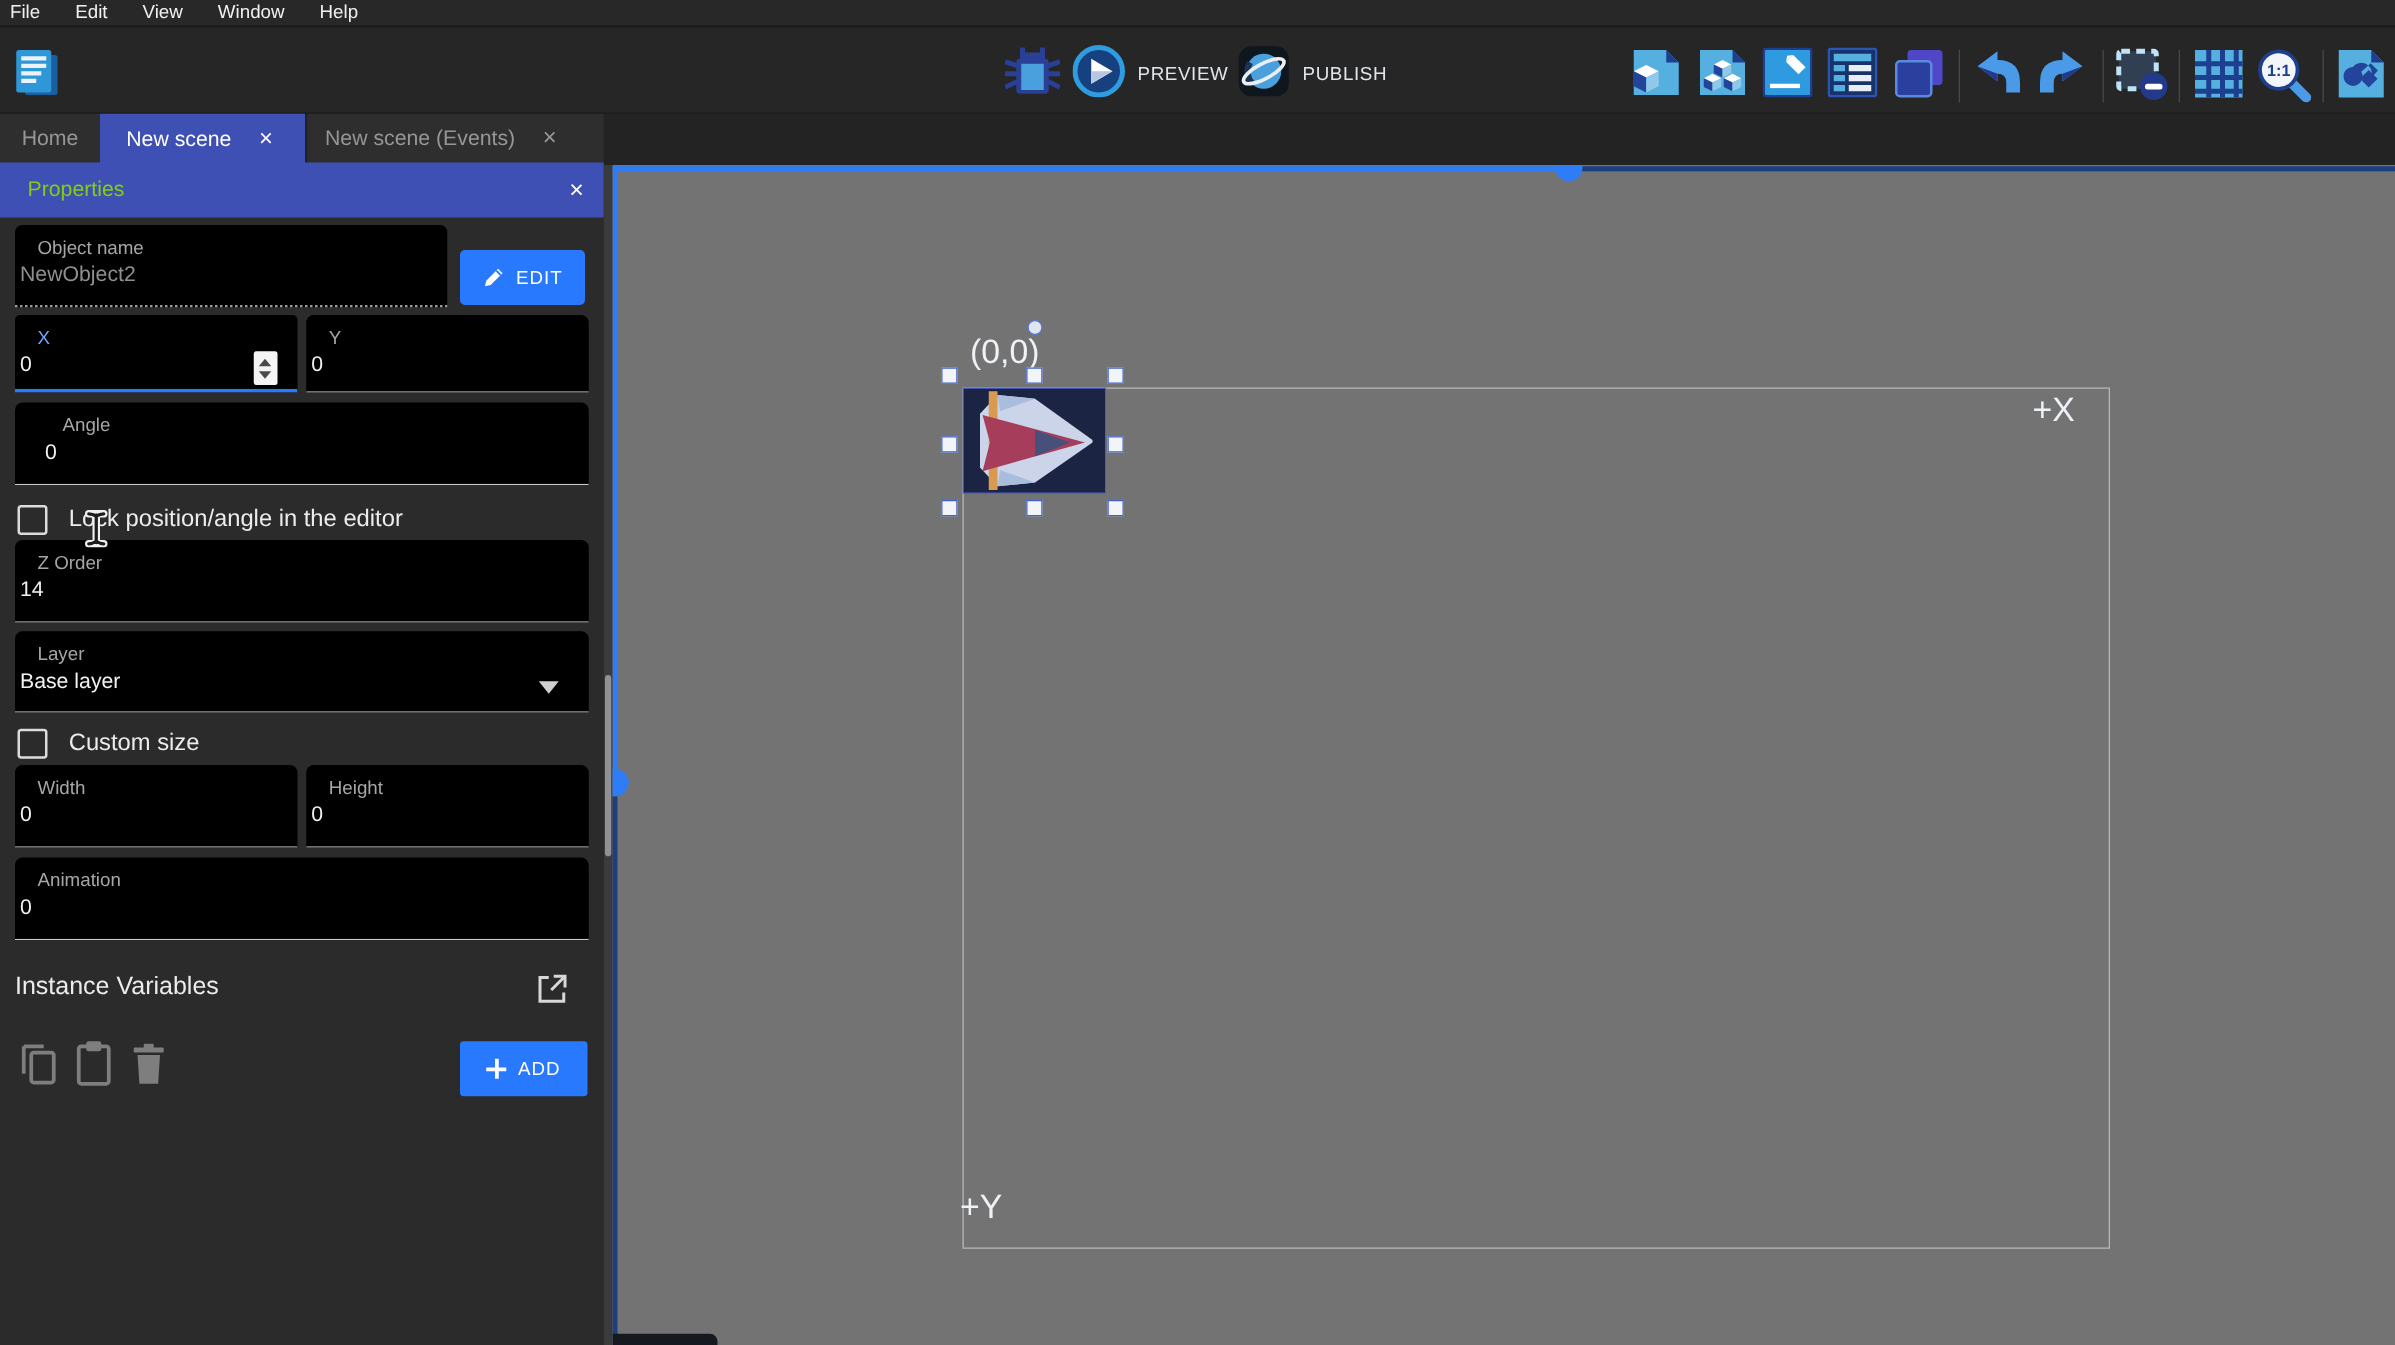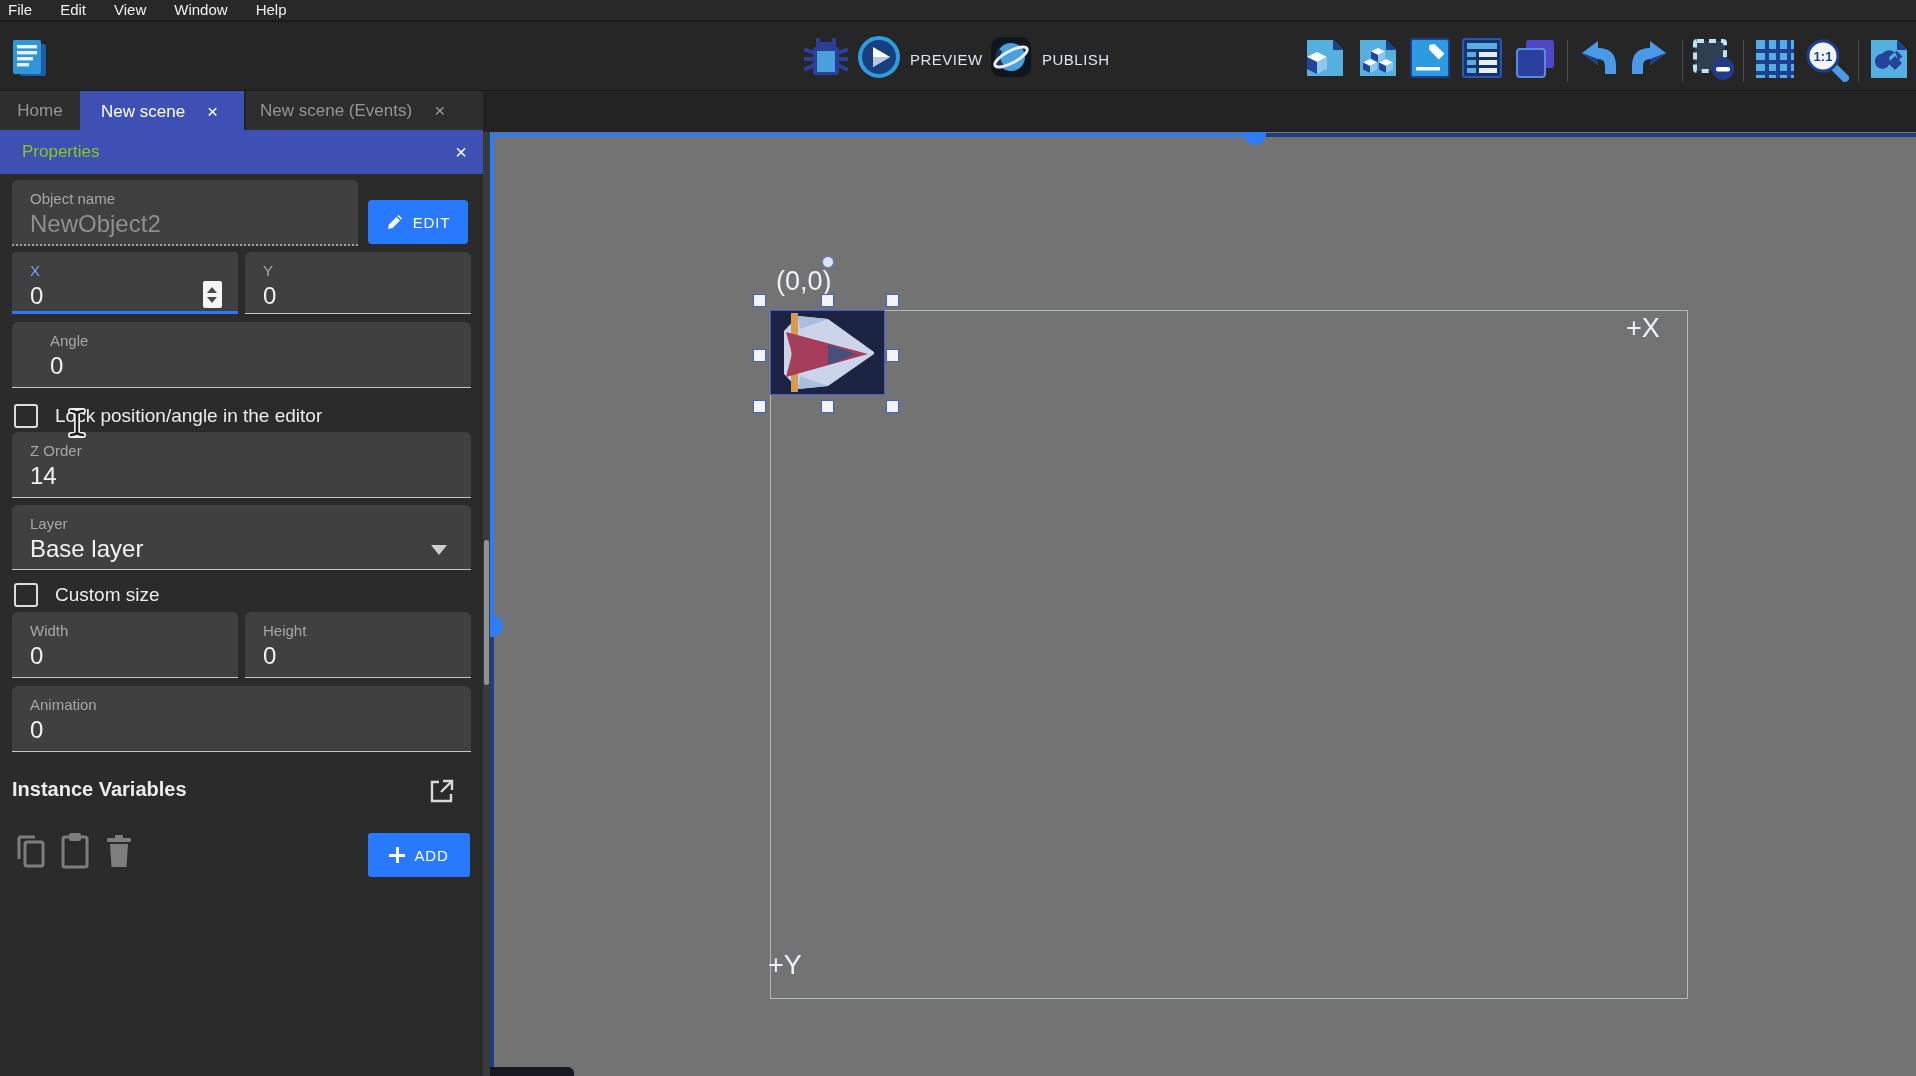--- a/index.html
+++ b/index.html
@@ -26,23 +26,23 @@
   .tab-inactive { background:#2e2e2e; color:#969696; }
   .tab-active { background:#3e50b4; color:#ffffff; height:42px; }
   .tab-close { font-size:19px; color:#9a9a9a; margin-left:22px; cursor:pointer; }
   .tab-active .tab-close { color:#fff; }
   
   #panel { position:absolute; left:0; top:132px; width:483px; height:944px; background:#2b2b2b; }
   #panel-header { position:absolute; left:0; top:-2px; width:483px; height:44px; background:#3e50b4;
     display:flex; align-items:center; justify-content:space-between; padding:0 16px 0 22px; }
   #panel-title { font-size:17px; color:#84cc16; }
   #panel-close { font-size:20px; color:#fff; cursor:pointer; }
-  .field { position:absolute; background:#404040; border-radius:6px 6px 0 0; border-bottom:1px solid #c7c7c7; }
+  .field { position:absolute; background:#000000; border-radius:6px 6px 0 0; border-bottom:1px solid #c7c7c7; }
   .field-label { font-size:15px; color:#a6a6a6; margin:10px 0 0 18px; }
-  .field-value { font-size:24px; color:#f2f2f2; margin:3px 0 0 18px; }
+  .field-value { font-size:17px; color:#f2f2f2; margin:3px 0 0 4px; }
   .btn-blue { position:absolute; background:#2979ff; border-radius:4px; display:flex; align-items:center;
     justify-content:center; color:#fff; font-size:15px; letter-spacing:0.8px; cursor:pointer; }
   .checkbox { position:absolute; width:24px; height:24px; border:2px solid #dcdcdc; border-radius:3px; background:transparent; cursor:pointer; }
   .check-label { position:absolute; left:55px; font-size:19px; color:#ececec; }
   
   #x-spinner { position:absolute; right:16px; top:29px; width:19px; height:27px; background:#f5f5f5; border-radius:2px; cursor:pointer; }
   #x-spinner .up, #x-spinner .dn { position:absolute; left:4px; width:0; height:0; border-left:5.5px solid transparent; border-right:5.5px solid transparent; }
   #x-spinner .up { top:6px; border-bottom:6px solid #4a4a4a; }
   #x-spinner .dn { bottom:5px; border-top:6px solid #4a4a4a; }
   
@@ -322,21 +322,21 @@
     <div class="field" style="left:245px; top:480px; width:226px; height:66px;">
       <div class="field-label">Height</div>
       <div class="field-value">0</div>
     </div>
 
     <div class="field" style="left:12px; top:554px; width:459px; height:66px;">
       <div class="field-label">Animation</div>
       <div class="field-value">0</div>
     </div>
 
-    <div style="position:absolute; left:12px; top:646px; font-size:20px; color:#ececec;font-weight:bold;">Instance Variables</div>
+    <div style="position:absolute; left:12px; top:646px; font-size:20px; color:#ececec;">Instance Variables</div>
     <span style="position:absolute; left:428px; top:646px;">
       <svg width="27" height="27" viewBox="0 0 27 27" fill="none" stroke="#d8d8d8" stroke-width="2.4">
         <path d="M11 4 H4 V23 H23 V16"></path>
         <path d="M15 3 H24 V12"></path>
         <line x1="24" y1="3" x2="13" y2="14"></line>
       </svg>
     </span>
 
     <span style="position:absolute; left:16px; top:702px;">
       <svg width="32" height="36" viewBox="0 0 32 36" fill="none" stroke="#7e7e7e" stroke-width="3">

